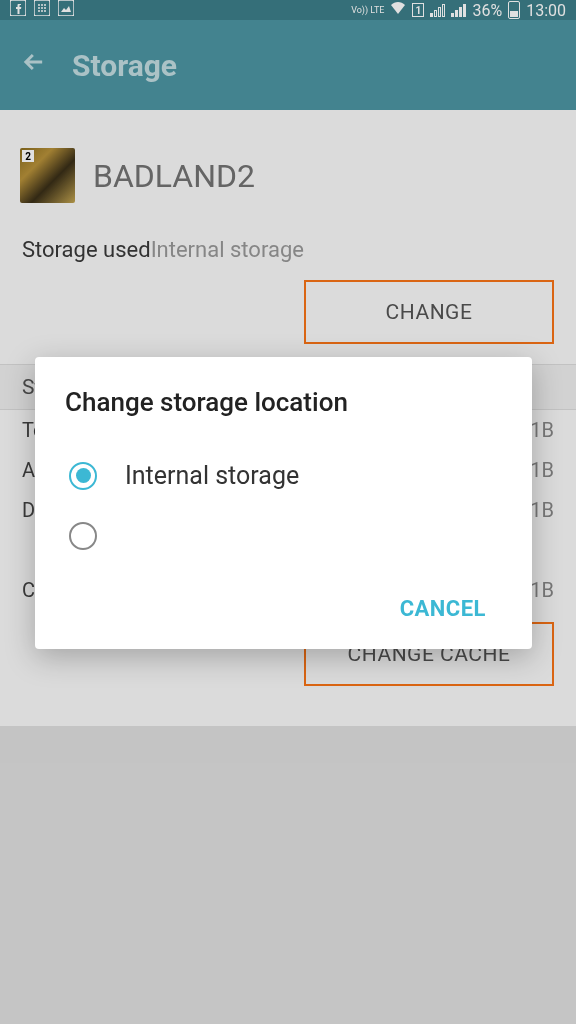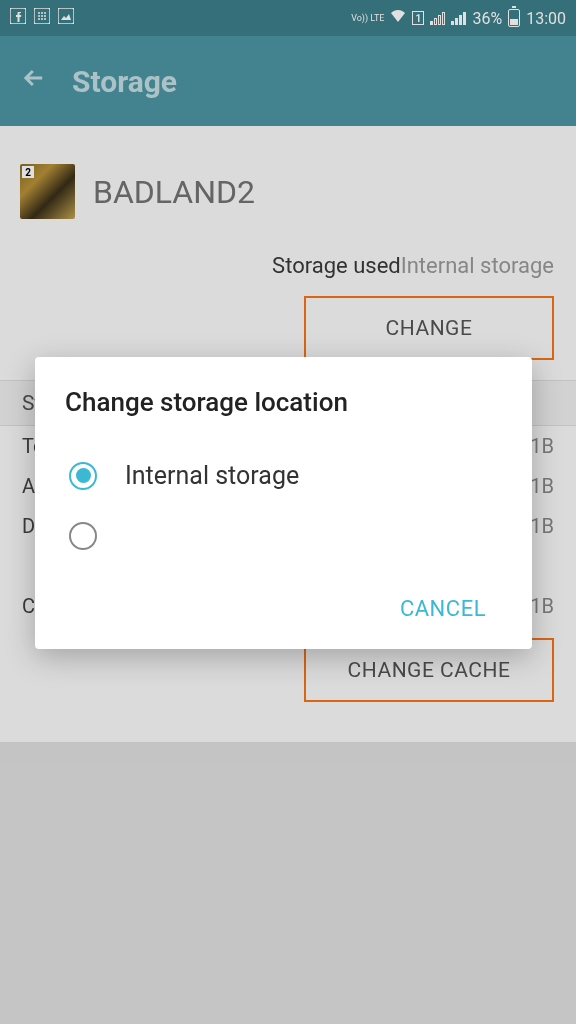--- a/index.html
+++ b/index.html
@@ -1,19 +1,19 @@
 <!DOCTYPE html>
 <html><head>
   <meta charset="utf-8">
   <style>
     * { margin: 0; padding: 0; box-sizing: border-box; font-family: Roboto, Arial, sans-serif; }
     body { width: 576px; height: 1024px; background: #e0e0e0; position: relative; overflow: hidden; }
     
     .status-bar {
-      height: 36px;
+      height: 20px;
       background: #3d7f8a;
       display: flex;
       align-items: center;
       justify-content: space-between;
       padding: 0 10px;
       color: white;
       font-size: 16px;
     }
     .status-left { display: flex; gap: 8px; align-items: center; }
     .status-right { display: flex; gap: 6px; align-items: center; }
@@ -53,21 +53,21 @@
       color: black;
       font-size: 10px;
       font-weight: bold;
       width: 12px; height: 12px;
       display: flex; align-items: center; justify-content: center;
     }
     .app-name { font-size: 32px; color: #737373; }
     
     .storage-row {
       display: flex;
-      justify-content: flex-end;
+      justify-content: flex-start;
       padding: 6px 22px;
       font-size: 22px;
     }
     .storage-label { color: #3a3a3a; }
     .storage-value { color: #999; }
     
     .button-row { display: flex; justify-content: flex-end; padding: 12px 22px 20px; }
     .outlined-btn {
       border: 2px solid #f97316;
       background: transparent;
@@ -145,21 +145,21 @@
     }
     .radio-label { font-size: 25px; color: #333; }
     .dialog-actions {
       display: flex;
       justify-content: flex-end;
       margin-top: 20px;
     }
     .cancel-btn {
       color: #3cb8d4;
       font-size: 22px;
-      font-weight: 400;
+      font-weight: 700;
       padding: 10px 16px;
       letter-spacing: 0.5px;
     }
     
     .signal-bars { display: inline-flex; align-items: flex-end; gap: 1px; height: 14px; }
     .signal-bars span { width: 3px; background: white; }
     .signal-bars .b1 { height: 4px; }
     .signal-bars .b2 { height: 7px; }
     .signal-bars .b3 { height: 10px; }
     .signal-bars .b4 { height: 13px; }

